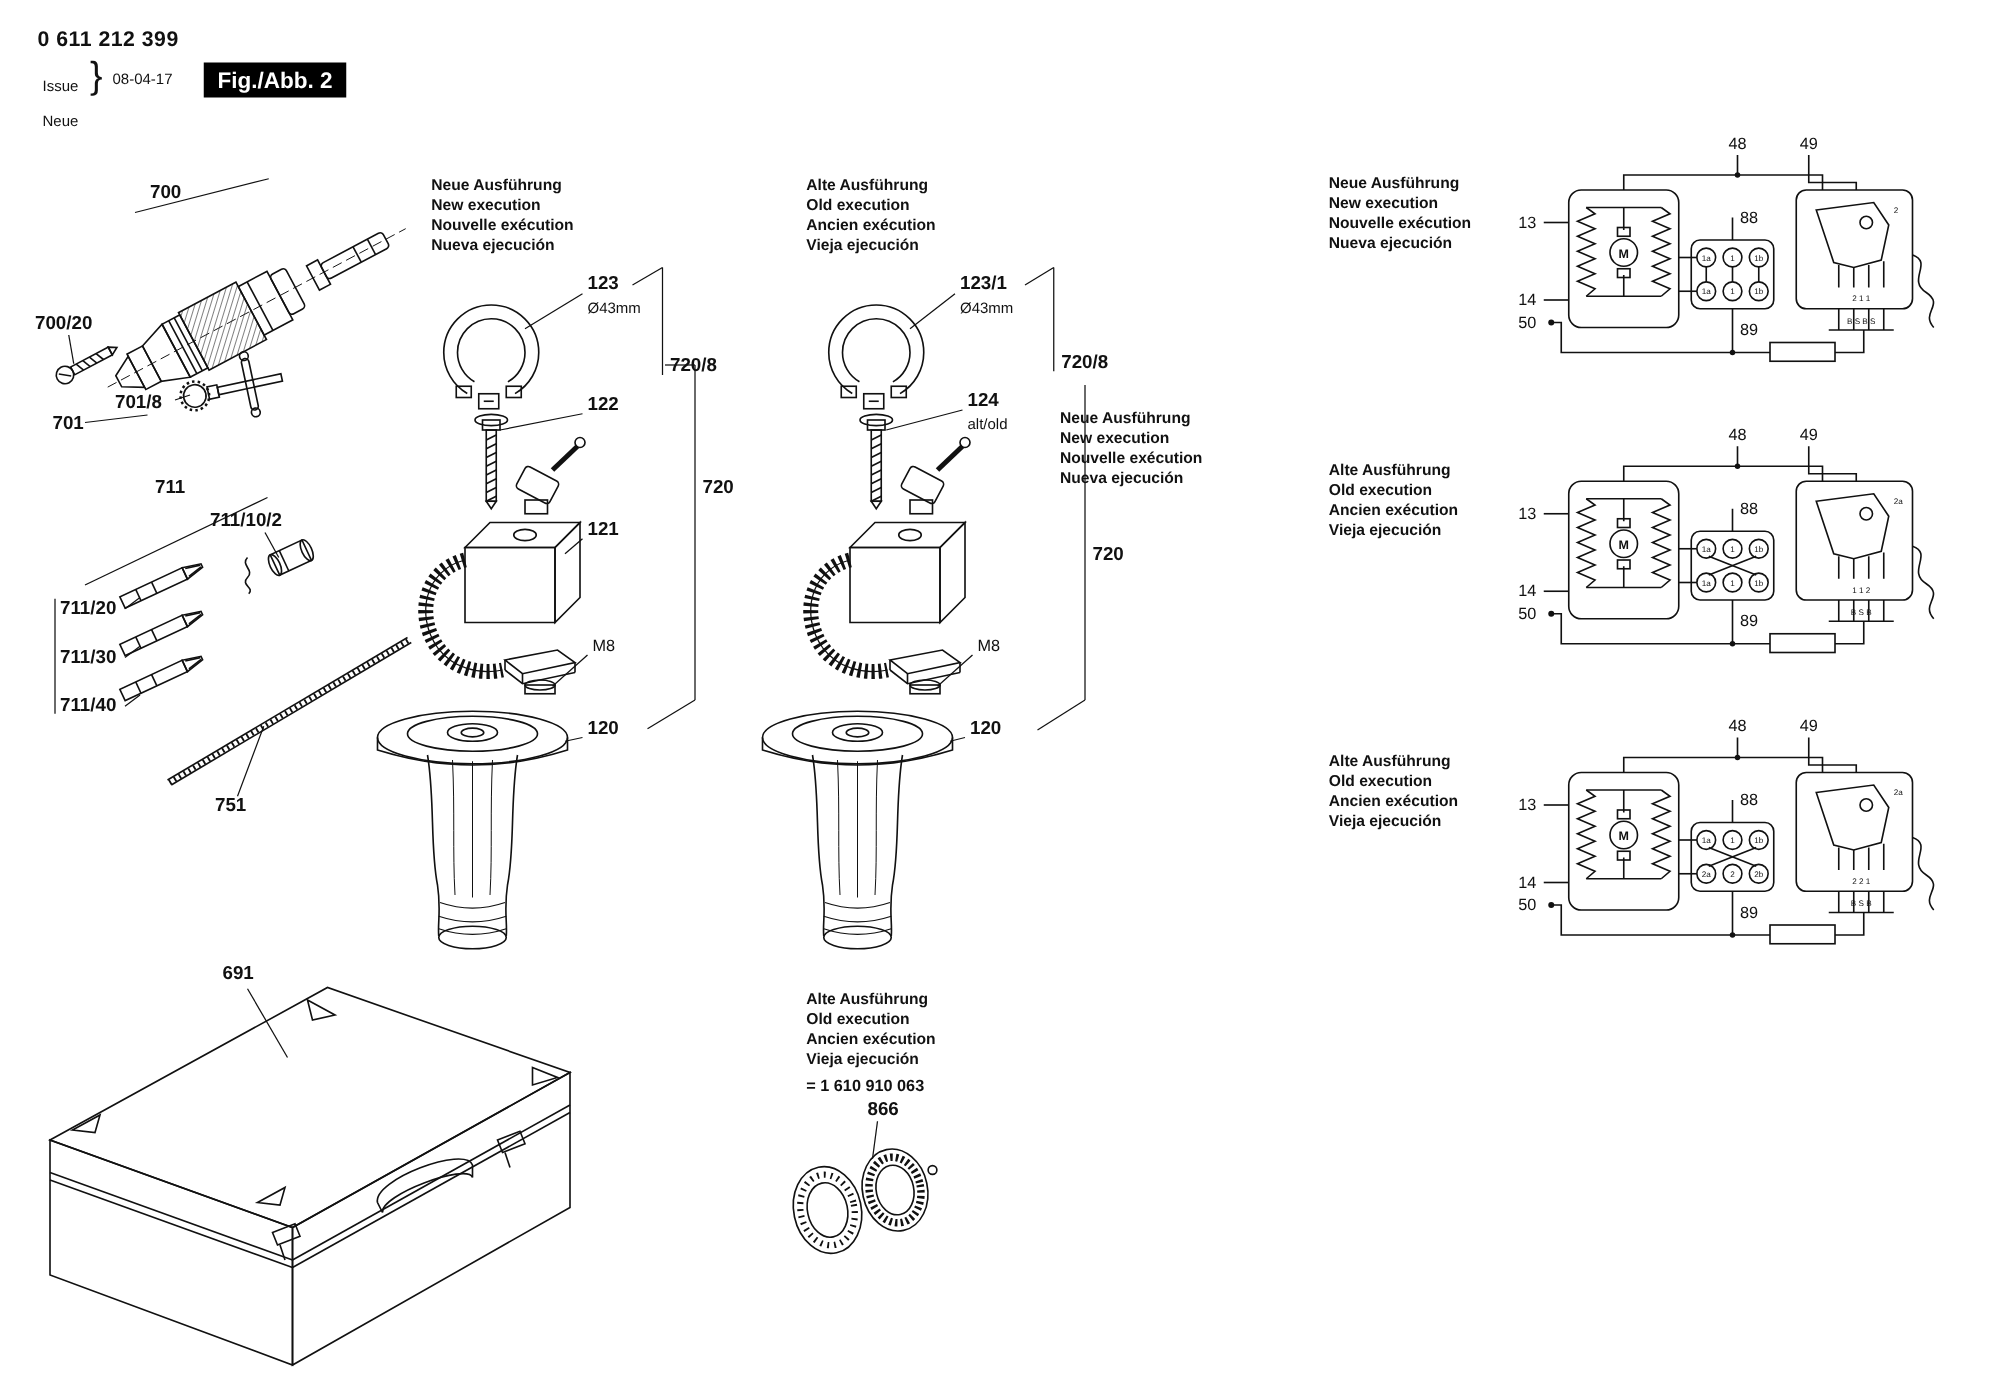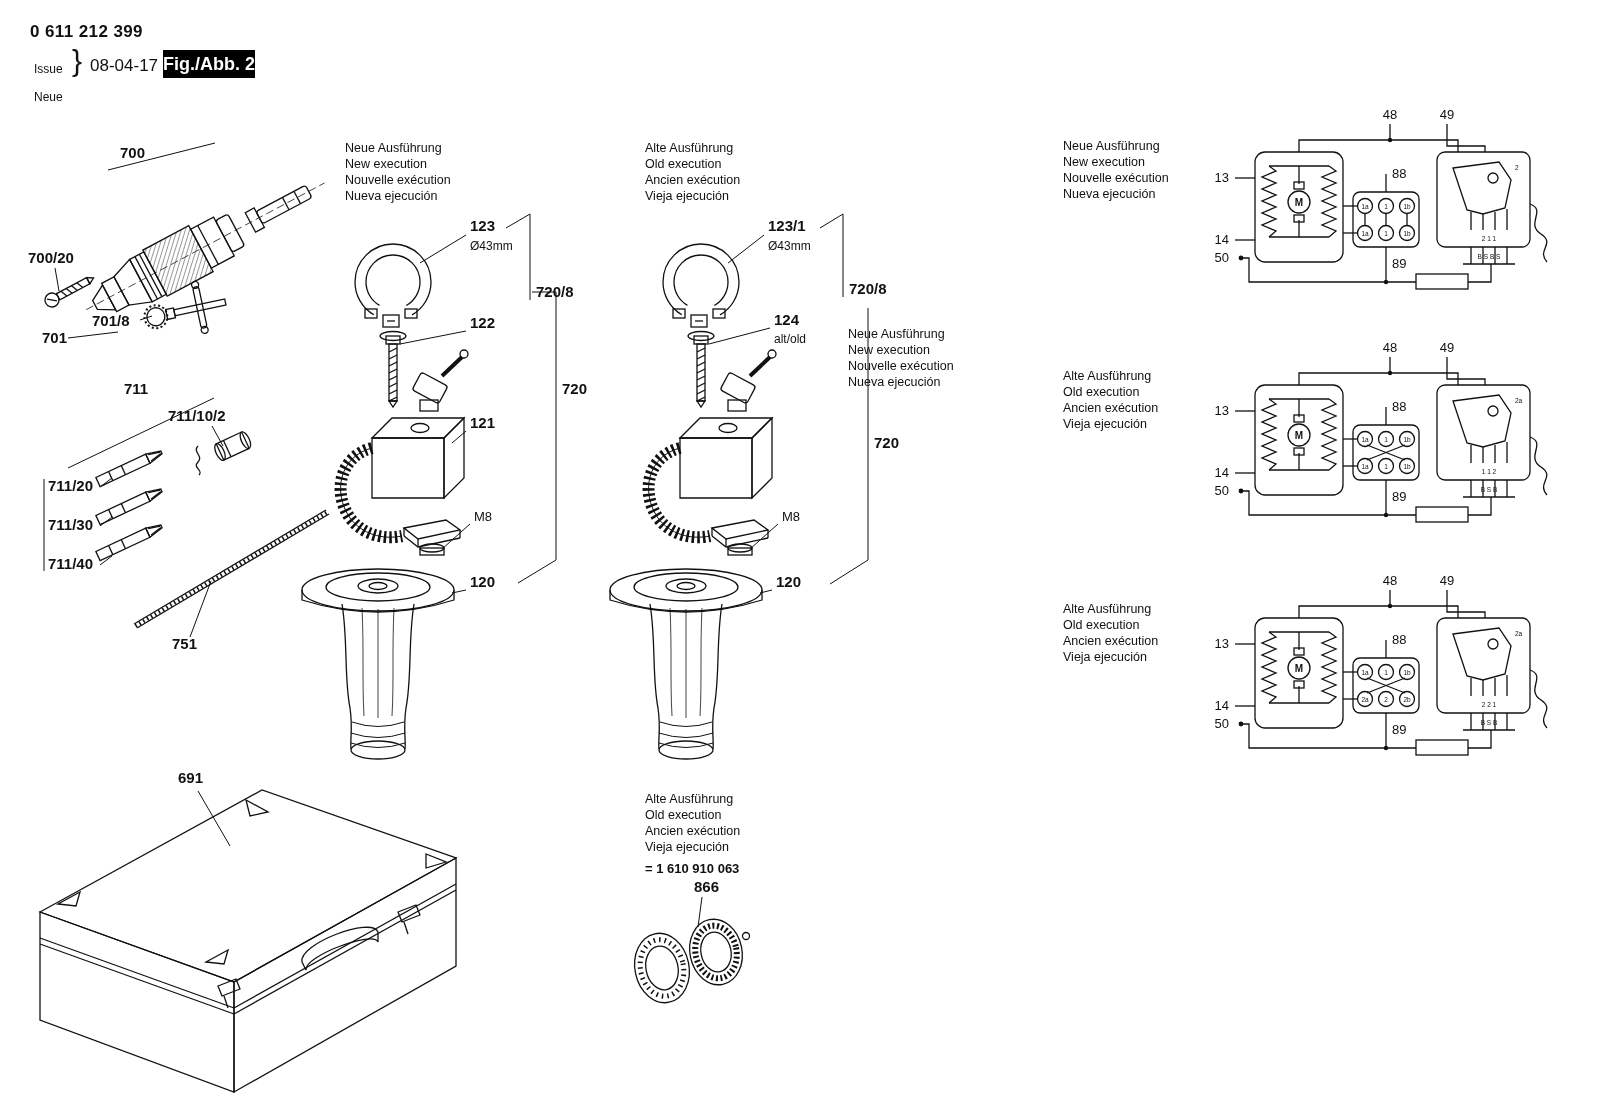--- a/index.html
+++ b/index.html
@@ -3,23 +3,23 @@
 <meta charset="utf-8">
 <style>
   *{margin:0;padding:0;box-sizing:border-box}
   html,body{background:#fff}
   .page{position:relative;width:1600px;height:1116px;background:#fff;overflow:hidden;
         font-family:"Liberation Sans",sans-serif;color:#111}
   .ov{position:absolute;white-space:pre-line}
   .pn{font-size:17px;font-weight:700;letter-spacing:.4px}
   .issuebox{font-size:12px;line-height:14px;text-align:center}
   .brace{font-size:30px;font-weight:400;line-height:30px}
-  .date{font-size:17px}
-  .badge{background:#000;color:#fff;font-weight:700;font-size:18px;padding:3px 0;line-height:22px}
-  .block{font-size:12.5px;font-weight:400;line-height:16px}
+  .date{font-size:12px}
+  .badge{background:#000;color:#fff;font-weight:700;font-size:18px;padding:3px 11px;line-height:22px}
+  .block{font-size:12.5px;font-weight:700;line-height:16px}
   .footer{font-size:12.5px;line-height:16px;color:#222}
   svg{position:absolute;left:0;top:0}
   svg text{font-family:"Liberation Sans",sans-serif;fill:#111;stroke:none}
   .lbl{font-size:15px;font-weight:700}
   .sm{font-size:12px;font-weight:400}
   .med{font-size:13px;font-weight:400}
   .medb{font-size:13px;font-weight:700}
   .pin{font-size:13px;font-weight:400}
   .tiny{font-size:6.5px;font-weight:400}
   .wm{font-size:10px;font-weight:700}

